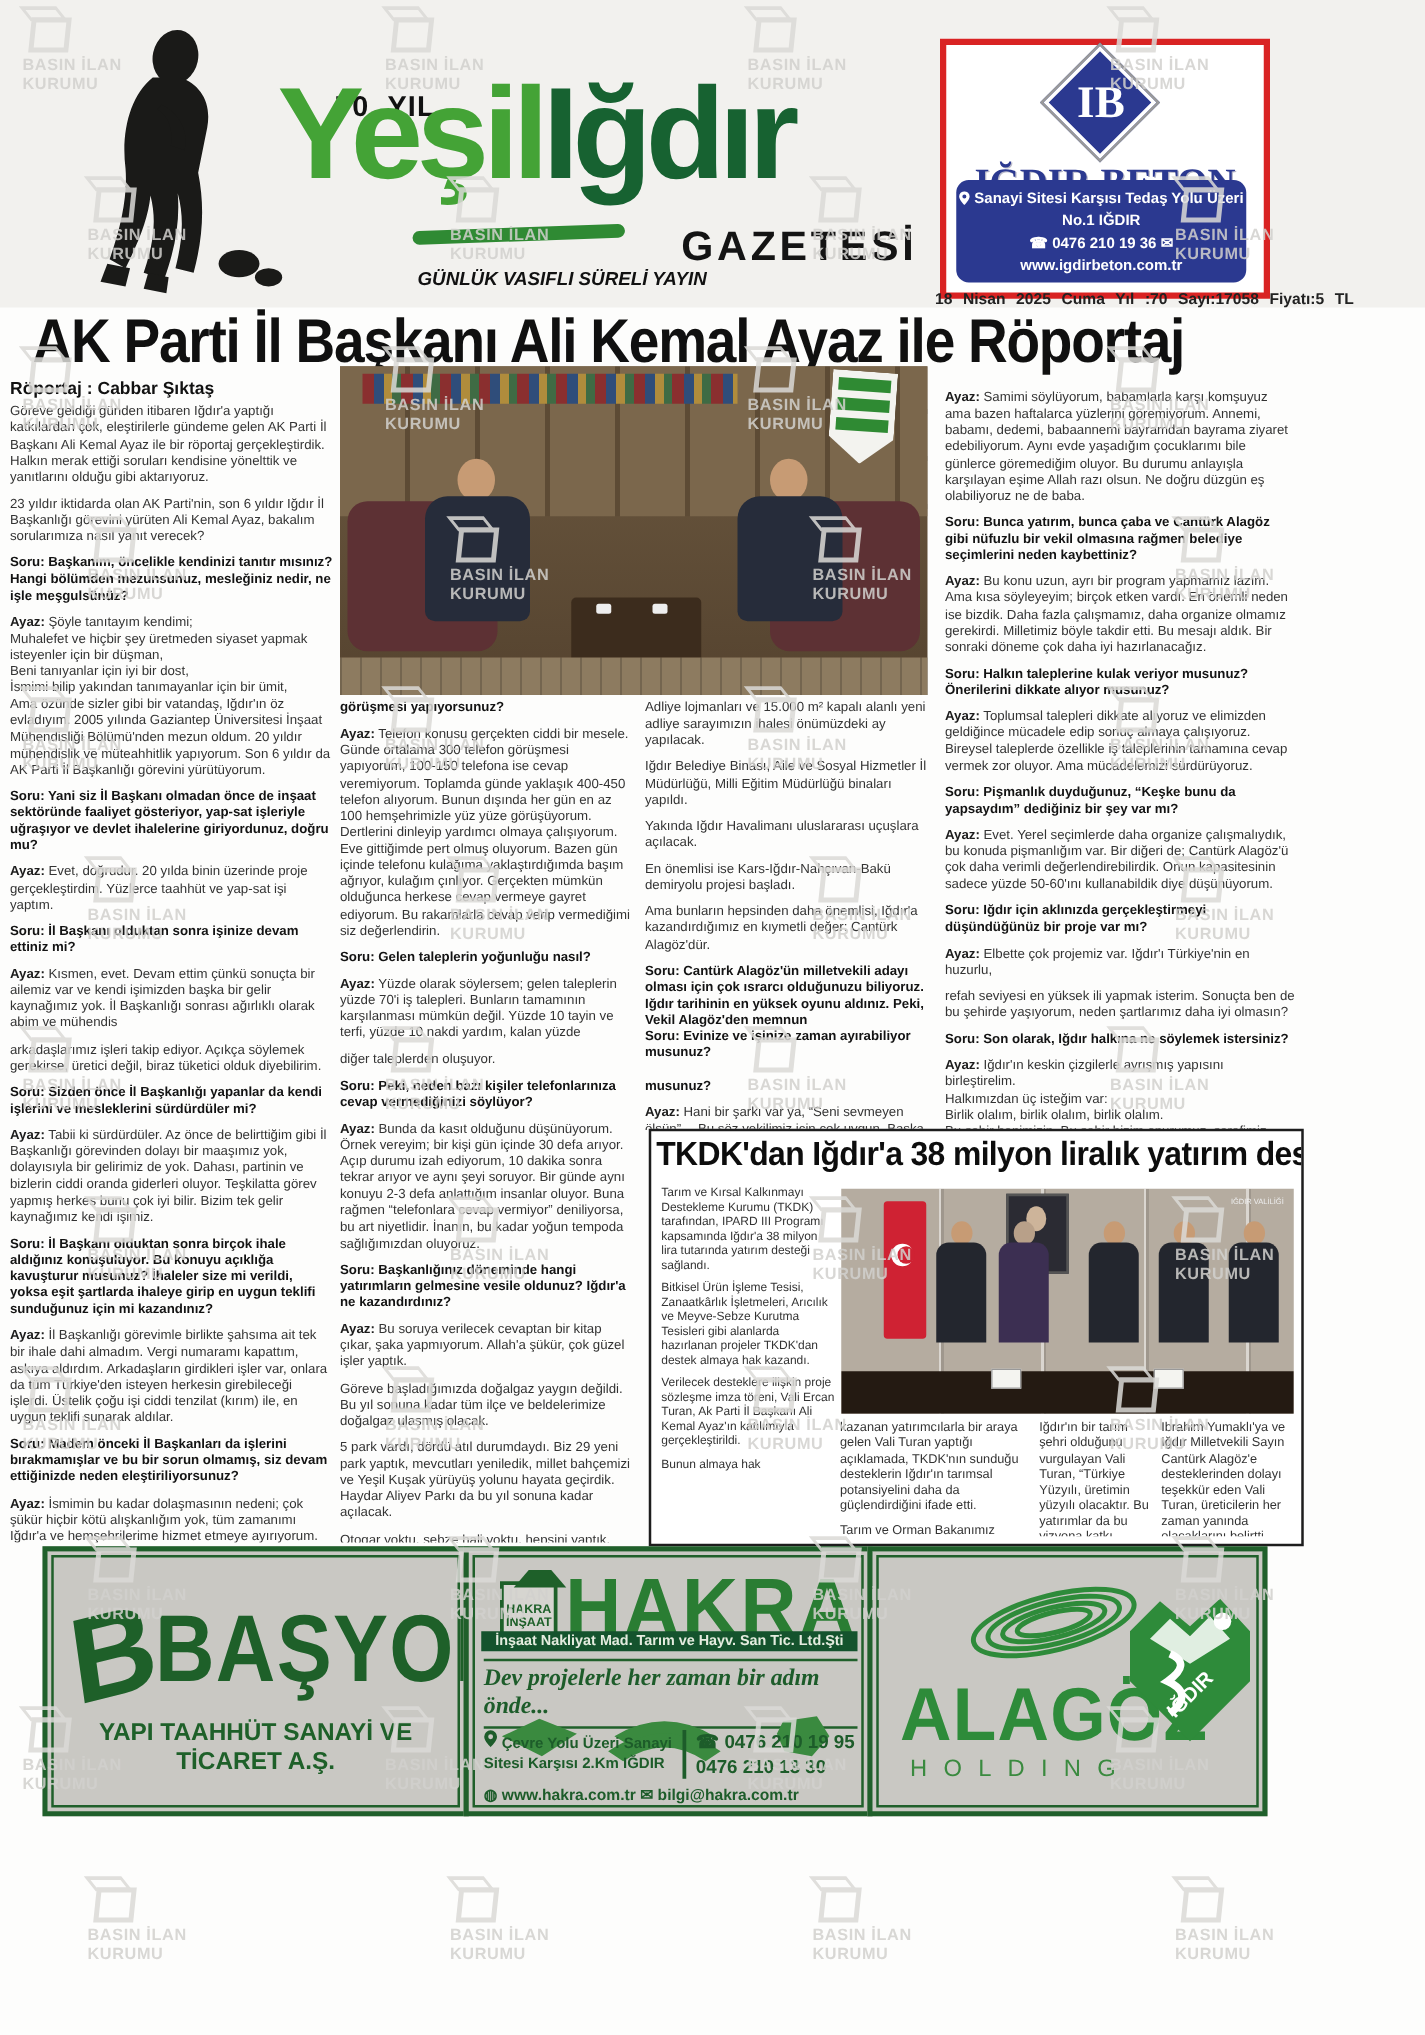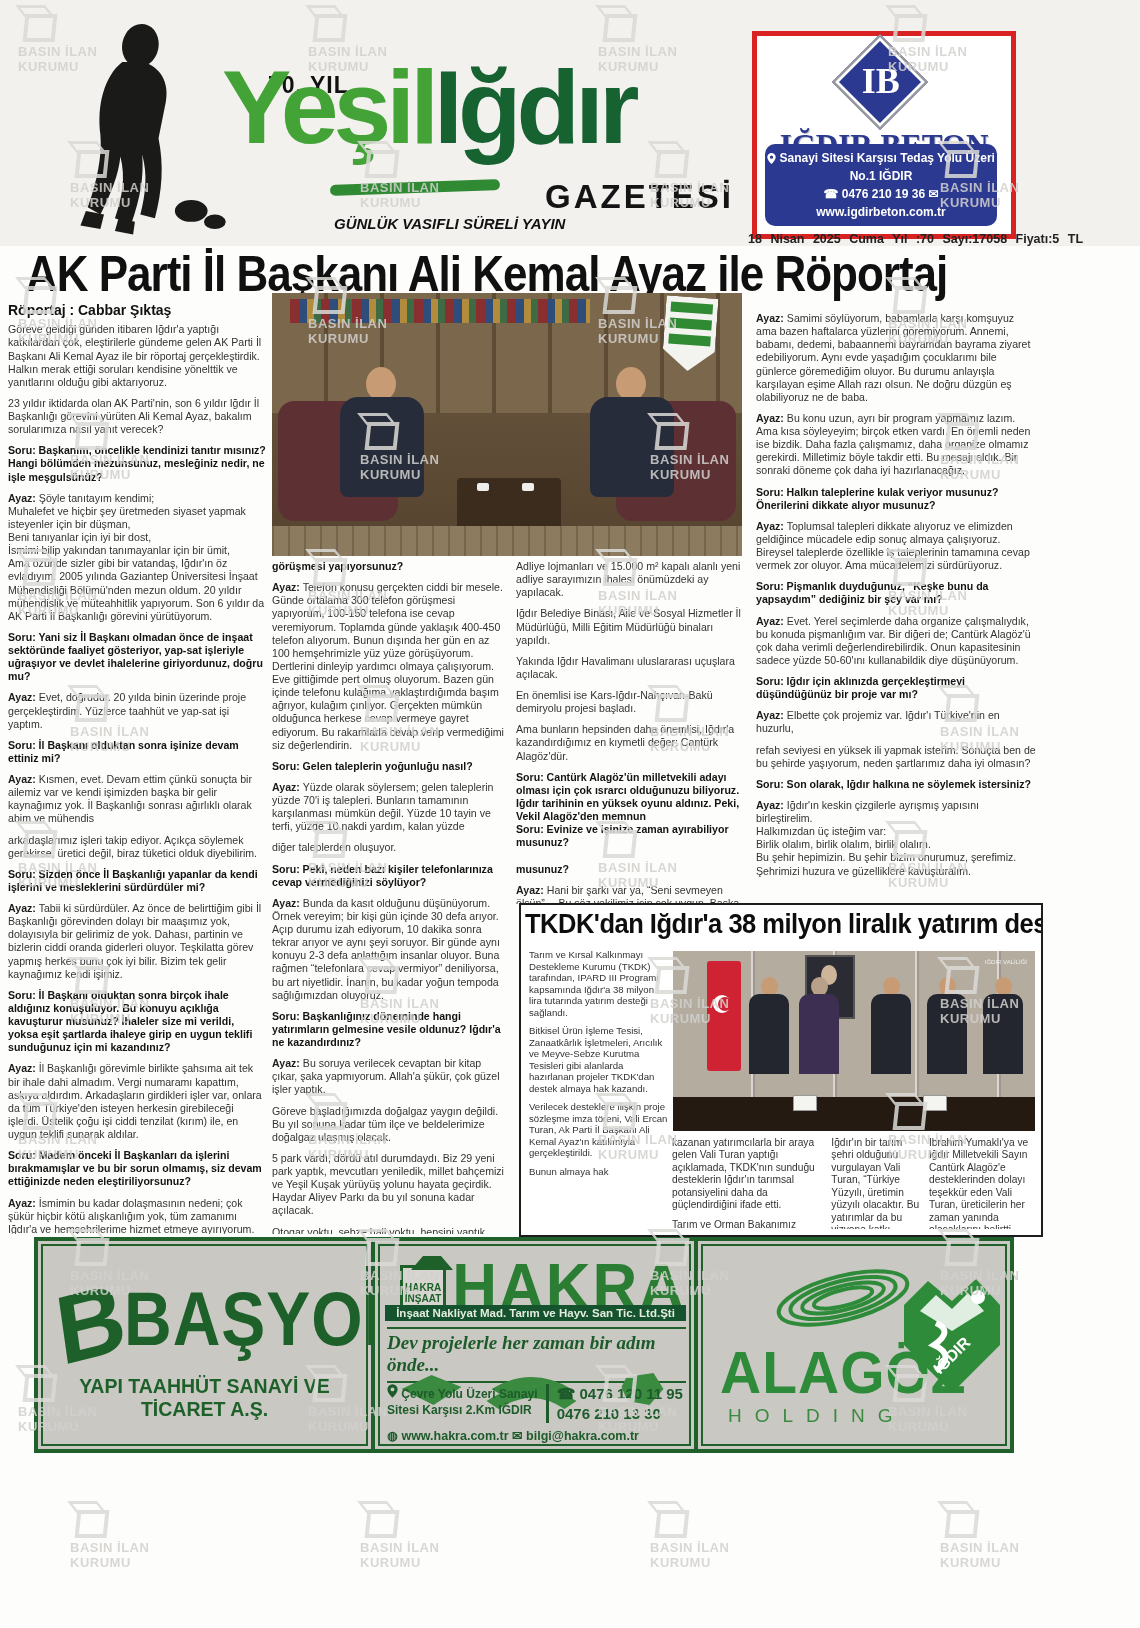--- a/index.html
+++ b/index.html
@@ -265,20 +265,21 @@
       <p class="blk p">En önemlisi ise Kars-Iğdır-Nahçıvan-Bakü demiryolu projesi başladı.</p>
       <p class="blk p">Ama bunların hepsinden daha önemlisi, Iğdır'a kazandırdığımız en kıymetli değer: Cantürk Alagöz'dür.</p>
       <p class="blk q">Soru: Cantürk Alagöz'ün milletvekili adayı olması için çok ısrarcı olduğunuzu biliyoruz. Iğdır tarihinin en yüksek oyunu aldınız. Peki, Vekil Alagöz'den memnun
 Soru: Evinize ve işinize zaman ayırabiliyor musunuz?
 
 musunuz?</p>
       <p class="blk a"><strong>Ayaz:</strong> Hani bir şarkı var ya, “Seni sevmeyen ölsün”… Bu söz vekilimiz için çok uygun. Başka bir şey söylemeye gerek yok. Yukarıda saydığım yatırımların büyük kısmında onun çok büyük emeği var.</p>
     </section>
   <section class="col col4">
       <p class="blk a"><strong>Ayaz:</strong> Samimi söylüyorum, babamlarla karşı komşuyuz ama bazen haftalarca yüzlerini göremiyorum. Annemi, babamı, dedemi, babaannemi bayramdan bayrama ziyaret edebiliyorum. Aynı evde yaşadığım çocuklarımı bile günlerce göremediğim oluyor. Bu durumu anlayışla karşılayan eşime Allah razı olsun. Ne doğru düzgün eş olabiliyoruz ne de baba.</p>
+      <p class="blk q">Soru: Bunca yatırım, bunca çaba ve Cantürk Alagöz gibi nüfuzlu bir vekil olmasına rağmen belediye seçimlerini neden kaybettiniz?</p>
       <p class="blk a"><strong>Ayaz:</strong> Bu konu uzun, ayrı bir program yapmamız lazım. Ama kısa söyleyeyim; birçok etken vardı. En önemli neden ise bizdik. Daha fazla çalışmamız, daha organize olmamız gerekirdi. Milletimiz böyle takdir etti. Bu mesajı aldık. Bir sonraki döneme çok daha iyi hazırlanacağız.</p>
       <p class="blk q">Soru: Halkın taleplerine kulak veriyor musunuz? Önerilerini dikkate alıyor musunuz?</p>
       <p class="blk a"><strong>Ayaz:</strong> Toplumsal talepleri dikkate alıyoruz ve elimizden geldiğince mücadele edip sonuç almaya çalışıyoruz. Bireysel taleplerde özellikle iş taleplerinin tamamına cevap vermek zor oluyor. Ama mücadelemizi sürdürüyoruz.</p>
       <p class="blk q">Soru: Pişmanlık duyduğunuz, “Keşke bunu da yapsaydım” dediğiniz bir şey var mı?</p>
       <p class="blk a"><strong>Ayaz:</strong> Evet. Yerel seçimlerde daha organize çalışmalıydık, bu konuda pişmanlığım var. Bir diğeri de; Cantürk Alagöz'ü çok daha verimli değerlendirebilirdik. Onun kapasitesinin sadece yüzde 50-60'ını kullanabildik diye düşünüyorum.</p>
       <p class="blk q">Soru: Iğdır için aklınızda gerçekleştirmeyi düşündüğünüz bir proje var mı?</p>
       <p class="blk a"><strong>Ayaz:</strong> Elbette çok projemiz var. Iğdır'ı Türkiye'nin en huzurlu,</p>
       <p class="blk p">refah seviyesi en yüksek ili yapmak isterim. Sonuçta ben de bu şehirde yaşıyorum, neden şartlarımız daha iyi olmasın?</p>
       <p class="blk q">Soru: Son olarak, Iğdır halkına ne söylemek istersiniz?</p>
       <p class="blk a"><strong>Ayaz:</strong> Iğdır'ın keskin çizgilerle ayrışmış yapısını birleştirelim.
@@ -368,21 +369,21 @@
     <div class="hakra-info">
       <div>
         <svg width="11" height="14" viewBox="0 0 9 11">
             <path fill="#1d5c2a" d="M4.5,0 A4.2,4.2 0 0 1 8.7,4.2 C8.7,7 4.5,11 4.5,11 C4.5,11 0.3,7 0.3,4.2 A4.2,4.2 0 0 1 4.5,0 Z M4.5,2.6 A1.6,1.6 0 1 0 4.5,5.8 A1.6,1.6 0 1 0 4.5,2.6 Z"></path>
           </svg>
         <span>Çevre Yolu Üzeri Sanayi</span><br>
         <span>Sitesi Karşısı 2.Km IĞDIR</span>
       </div>
       <div class="hakra-phones">
         <span class="icon-glyph">☎</span>
-        <span>0476 120 11 95</span><br>
+        <span>0476 210 19 95</span><br>
         <span>0476 210 13 30</span>
       </div>
     </div>
     <div class="hakra-web">
       <span class="icon-glyph">◍</span>
       <span>www.hakra.com.tr</span>
       <span class="icon-glyph">✉</span>
       <span>bilgi@hakra.com.tr</span>
     </div>
   </div>

